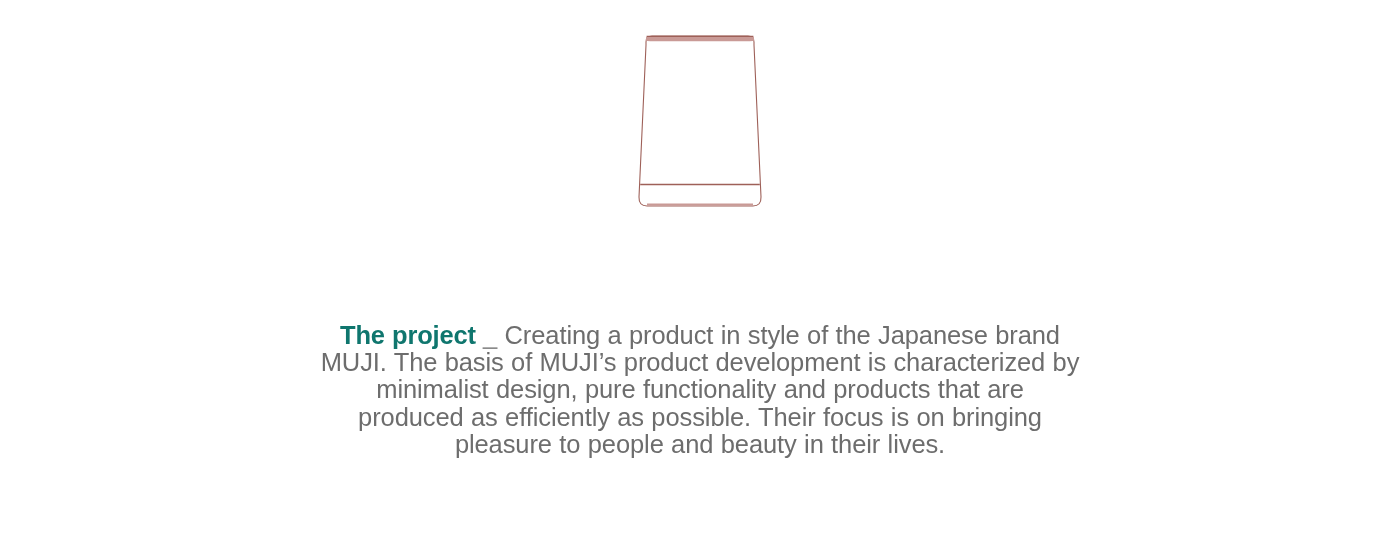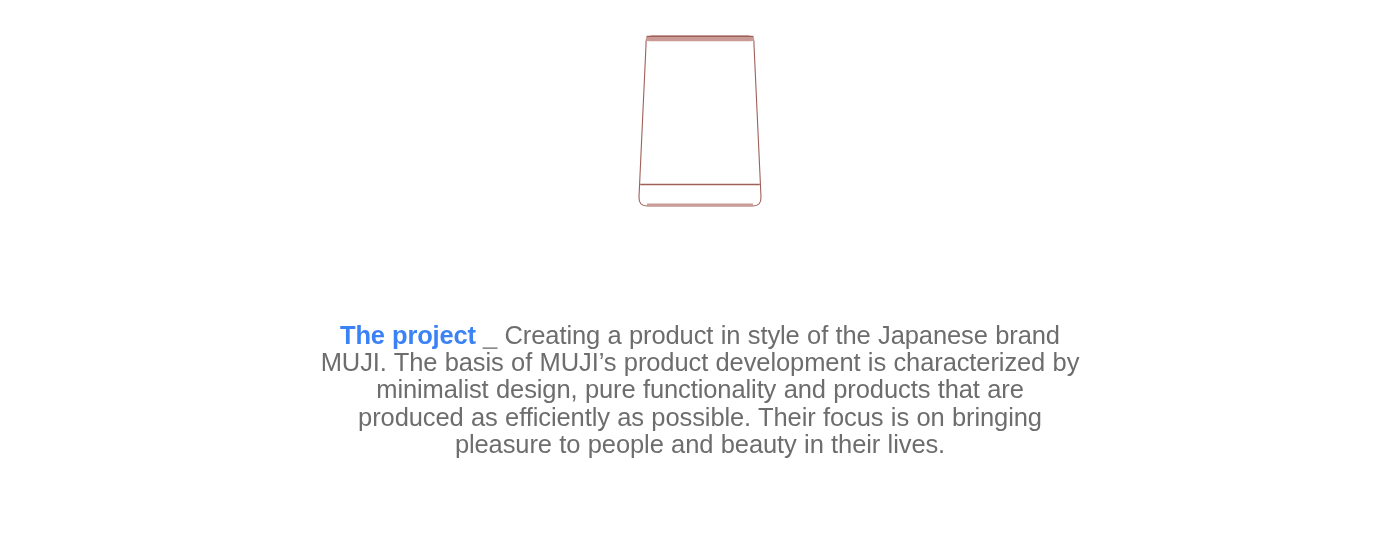--- a/index.html
+++ b/index.html
@@ -50,21 +50,21 @@
     font-family: "Liberation Sans", sans-serif;
     font-size: 25.5px;
     line-height: 27.2px;
     font-weight: 300;
     color: #6d6d6d;
     letter-spacing: -0.1px;
     word-spacing: 0.4px;
   }
   .caption-lead {
     font-weight: bold;
-    color: #3b82f6;
+    color: #0f766e;
     letter-spacing: -0.2px;
   }
   .caption-sep {
     color: #8a8a8a;
   }
 </style>
 </head>
 <body>
 
 <div class="slide">

